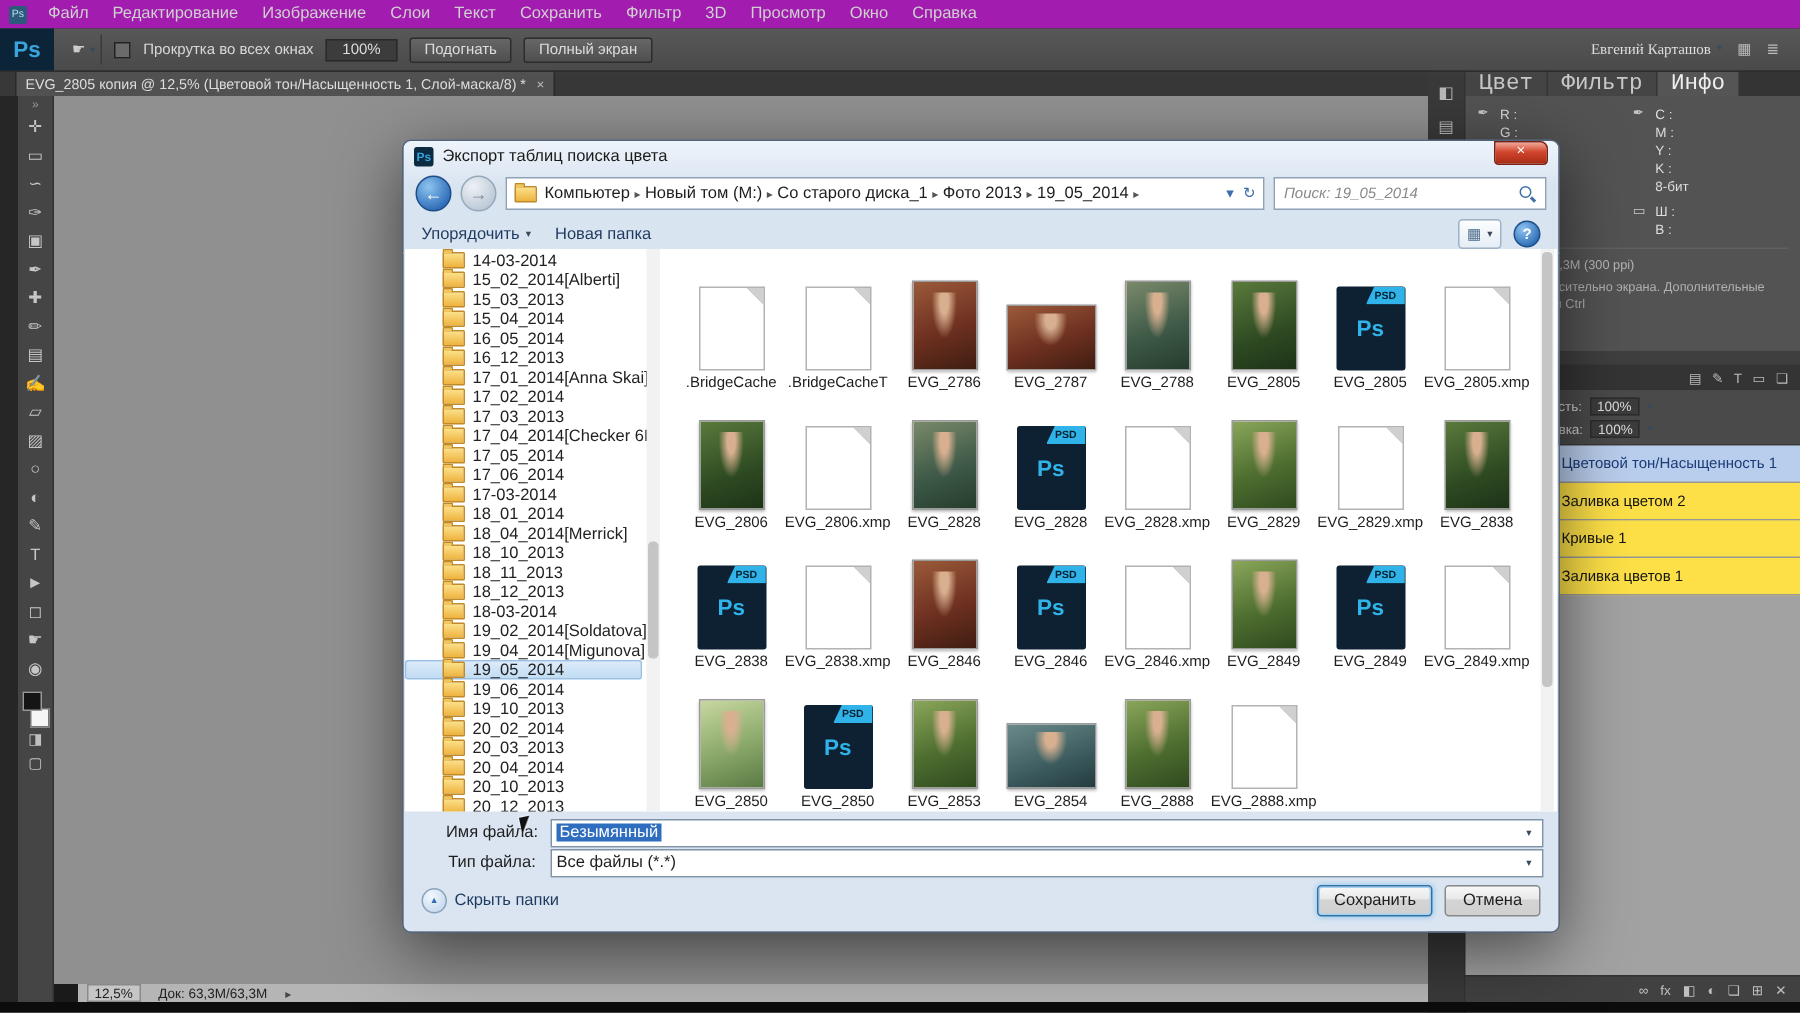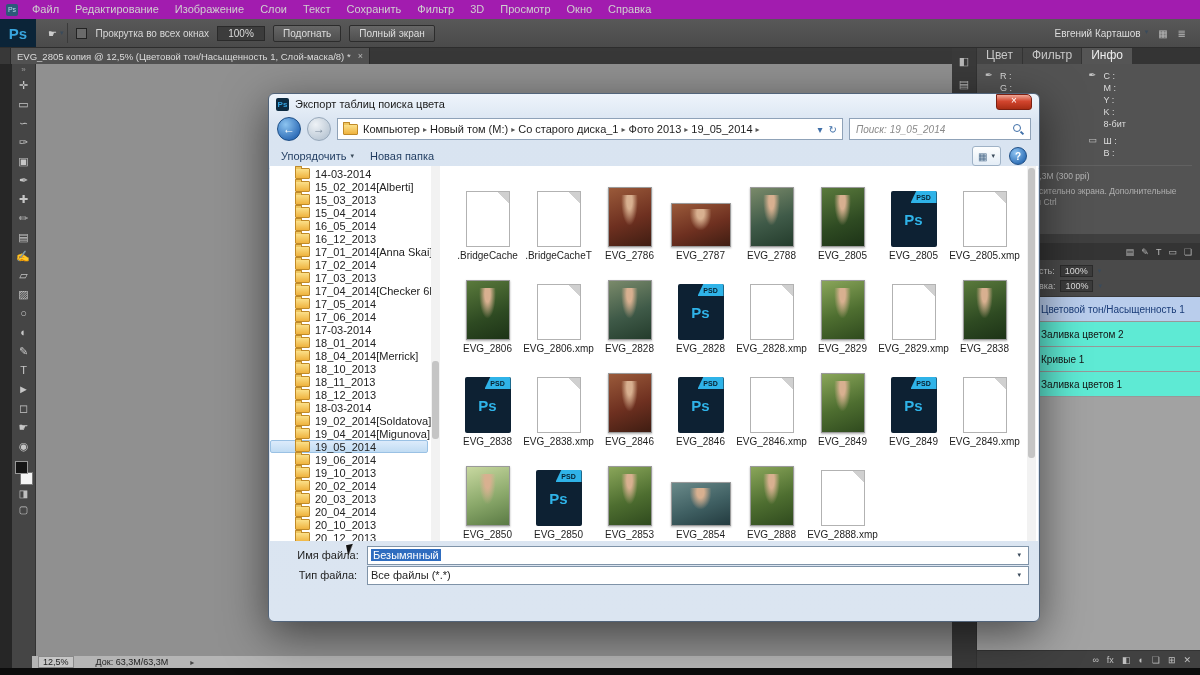--- a/index.html
+++ b/index.html
@@ -18,70 +18,70 @@
           font-size:15px;display:flex;align-items:center;justify-content:center;flex:0 0 auto;}
   .toolpreset{display:flex;align-items:center;gap:3px;color:#ccc;font-size:10px;padding:0 4px;
               border-right:1px solid #3a3a3a;height:20px;}
   .chk{width:9px;height:9px;border:1px solid #222;background:#6a6a6a;flex:0 0 auto;}
   .optlabel{font-size:10px;color:#d8d8d8;white-space:nowrap;}
   .zoombox{background:#3c3c3c;border:1px solid #2a2a2a;color:#ddd;font-size:10px;
            padding:1px 6px;min-width:34px;text-align:center;}
   .optbtn{background:linear-gradient(#666,#4f4f4f);border:1px solid #2c2c2c;border-radius:2px;
           color:#ddd;font-size:10px;padding:2px 9px;white-space:nowrap;}
   .optright{margin-left:auto;display:flex;align-items:center;gap:10px;margin-right:14px;}
-  .account{color:#ddd;font-size:10px;display:flex;gap:4px;align-items:flex-start;white-space:nowrap;}
+  .account{color:#ddd;font-size:10px;display:flex;gap:4px;align-items:flex-start;white-space:nowrap;font-family:Liberation Serif, serif;}
   .wsico{color:#bbb;font-size:10px;}
   #tabbar{position:absolute;left:0;top:47px;width:952px;height:17px;background:#383838;z-index:2;}
   .doctab{position:absolute;left:10px;top:0;height:16px;background:#515151;
           border:1px solid #2a2a2a;border-bottom:none;color:#ddd;font-size:9.5px;
           display:flex;align-items:center;padding:0 6px;gap:7px;max-width:372px;white-space:nowrap;overflow:hidden;}
   .tabx{color:#bbb;font-size:9px;}
   #leftgutter{position:absolute;left:0;top:64px;width:12px;height:604px;background:#262626;z-index:2;}
   #toolstrip{position:absolute;left:12px;top:64px;width:23px;height:604px;background:#454545;
              border-right:1px solid #333;z-index:2;display:flex;flex-direction:column;align-items:center;}
   .tchev{font-size:8px;color:#999;height:12px;line-height:12px;}
   .tool{height:19px;line-height:19px;width:100%;text-align:center;font-size:11px;color:#c6c6c6;}
   .swatches{position:relative;width:22px;height:26px;margin-top:4px;flex:0 0 auto;}
   .sw-bg{position:absolute;right:2px;bottom:1px;width:11px;height:11px;background:#f5f5f5;border:1px solid #777;}
   .sw-fg{position:absolute;left:2px;top:1px;width:11px;height:11px;background:#151515;border:1px solid #999;}
   .tmisc{height:16px;line-height:16px;font-size:10px;color:#c0c0c0;}
   #canvas{position:absolute;left:36px;top:64px;width:916px;height:592px;background:#909090;z-index:1;}
-  #statusbar{position:absolute;left:32px;top:656px;width:916px;height:12px;background:#b5b5b5;
-             display:flex;align-items:center;gap:22px;padding-left:6px;font-size:9px;color:#222;z-index:2;}
+  #statusbar{position:absolute;left:52px;top:656px;width:916px;height:12px;background:#b5b5b5;
+             display:flex;align-items:center;gap:12px;padding-left:6px;font-size:9px;color:#222;z-index:2;}
   .szoom{border:1px solid #8a8a8a;background:#c6c6c6;padding:0 4px;line-height:10px;}
   .sarrow{color:#444;font-size:8px;}
   #bottomstrip{position:absolute;left:0;top:668px;width:1200px;height:7px;background:#0c0c0c;z-index:3;}
   
   #rightpanels{position:absolute;left:952px;top:47px;width:248px;height:621px;background:#3f3f3f;z-index:2;}
   .iconstrip{position:absolute;left:0;top:0;width:24px;height:100%;background:#3a3a3a;
              border-right:1px solid #333;display:flex;flex-direction:column;align-items:center;padding-top:8px;gap:10px;}
   .stripico{color:#b8b8b8;font-size:11px;}
   .panelcol{position:absolute;left:25px;top:0;width:223px;height:100%;display:flex;flex-direction:column;}
   .ptabs{flex:0 0 17px;display:flex;background:#343434;gap:1px;}
-  .ptab{padding:0 9px;font-size:12px;color:#c8c8c8;line-height:17px;background:#454545;}
+  .ptab{padding:0 9px;font-size:15px;color:#c8c8c8;line-height:17px;background:#454545;font-family:Liberation Mono, monospace;}
   .ptab.active{background:#555;color:#eee;}
   .infobody{flex:0 0 170px;background:#535353;color:#ddd;font-size:9px;padding:6px 8px;box-sizing:border-box;}
   .inforow{display:flex;margin-bottom:5px;}
   .ihalf{flex:1;display:flex;gap:5px;}
   .iico{color:#c8c8c8;font-size:9px;width:10px;flex:0 0 auto;}
   .iline{line-height:12px;color:#ddd;}
   .ihint{color:#b8b8b8;font-size:8.5px;line-height:11px;margin-top:6px;border-top:1px solid #616161;padding-top:5px;}
   .ihint2{color:#b0b0b0;font-size:8.5px;line-height:11px;margin-top:4px;}
   .pgap{flex:0 0 9px;background:#3f3f3f;}
   .pathsrow{flex:0 0 17px;background:#343434;display:flex;align-items:center;}
   .pathtab{padding:0 9px;font-size:10px;color:#e0e0e0;background:#555;line-height:17px;}
   .pathicons{margin-left:auto;display:flex;gap:7px;padding-right:8px;color:#bbb;font-size:9px;}
   .layerctrl{flex:0 0 36px;background:#4a4a4a;padding:3px 7px;box-sizing:border-box;
              font-size:9px;color:#ccc;border-bottom:1px solid #3a3a3a;}
   .lcrow{display:flex;align-items:center;gap:5px;height:15px;}
   .lcbox{background:#3c3c3c;border:1px solid #2c2c2c;padding:0 4px;color:#ddd;}
   .lockico{color:#bbb;font-size:8px;}
   .layerlist{flex:1;background:#a2a2a2;overflow:hidden;}
   .lrow{height:24px;display:flex;align-items:center;gap:5px;padding:0 6px;
-        background:#5eead4;border-bottom:1px solid #989898;}
+        background:#fde047;border-bottom:1px solid #989898;}
   .lrow.selected{background:#b9cdec;}
   .lthumb{width:22px;height:16px;border:1px solid #666;flex:0 0 auto;background:#888;}
   .lthumb.huesat{background:linear-gradient(90deg,#e04848,#e8d048 50%,#3f9848);}
   .lthumb.fillred{background:#4a1512;}
   .lthumb.curves{background:#e8e8e8;position:relative;}
   .lthumb.curves::after{content:'';position:absolute;left:2px;right:2px;top:7px;height:2px;background:#555;transform:rotate(-25deg);}
   .lthumb.filldark{background:#1f2a33;}
   .lmask{width:22px;height:16px;background:#f2f2f2;border:1px solid #666;flex:0 0 auto;}
   .llabel{font-size:10px;color:#141414;white-space:nowrap;overflow:hidden;}
   .lrow.selected .llabel{color:#1a3c78;}
@@ -877,15 +877,25 @@
       </div>
     </div>
     <div class="formrow">
       <span class="flabelr">Тип файла:</span>
       <div class="ffield">
         <span>Все файлы (*.*)</span>
         <span class="comboarrow">▾</span>
       </div>
     </div>
   </div>
+  <div class="dfoot">
+    <span class="hidefolders">
+      <span class="hfico">▴</span>
+      <span>Скрыть папки</span>
+    </span>
+    <span class="btns">
+      <span class="wbtn default">Сохранить</span>
+      <span class="wbtn">Отмена</span>
+    </span>
+  </div>
 </div>
 
 <div id="cursor"></div>
 
 </body></html>

